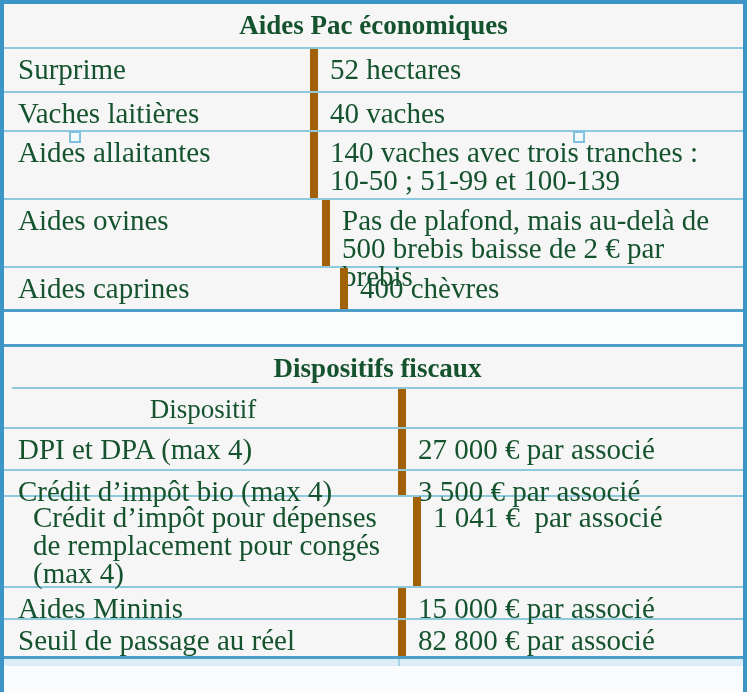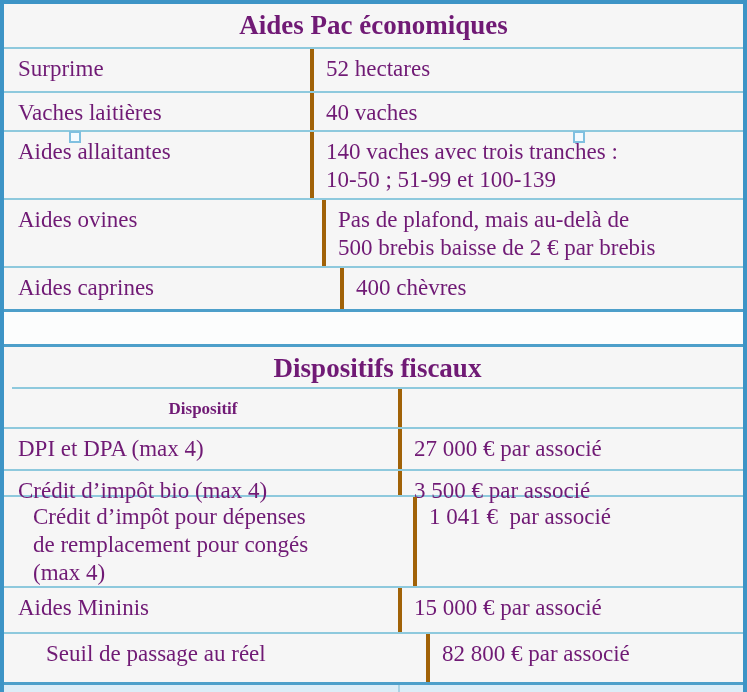--- a/index.html
+++ b/index.html
@@ -3,53 +3,53 @@
 <meta charset="utf-8">
 <style>
   html,body{margin:0;padding:0;background:#e9e9e9;}
   .page{
     position:relative;
     width:747px;height:692px;
     box-sizing:border-box;
     border:4px solid #3d94c6;border-bottom:none;
     background:#fbfcfd;
     font-family:"Liberation Serif","DejaVu Serif",serif;
-    color:#701a75;
+    color:#14532d;
     overflow:hidden;
   }
   .tbl{background:#f6f6f6;}
   .tbl.t1{border-bottom:3px solid #4d9fca;}
   .tbl.t2{border-top:3px solid #4d9fca;border-bottom:3px solid #4d9fca;}
   .trow{display:flex;box-sizing:border-box;border-bottom:2px solid #8ec9dd;}
   .trow.last{border-bottom:none;}
   .title-row{
     display:block;box-sizing:border-box;
     border-bottom:2px solid #8ec9dd;
     text-align:center;font-weight:bold;font-size:27px;
     padding-top:6px;
   }
-  .cell{box-sizing:border-box;font-size:23px;line-height:28px;padding:6px 10px 0 14px;white-space:pre-line;}
+  .cell{box-sizing:border-box;font-size:29px;line-height:28px;padding:6px 10px 0 14px;white-space:pre-line;}
   .c-left{flex:0 0 auto;}
   .t1 .c-left{width:306px;}
   .t2 .c-left{width:394px;}
-  .c-right{flex:1 1 auto;border-left:4px solid #a16207;padding-left:12px;}
-  .hdr-row .c-left{text-align:center;font-weight:bold;font-size:17px;border-radius:6px;}
+  .c-right{flex:1 1 auto;border-left:8px solid #a16207;padding-left:12px;}
+  .hdr-row .c-left{text-align:center;font-weight:normal;font-size:27px;border-radius:6px;}
   .gap{height:32px;background:#fcfdfd;}
   .footer-strip{height:7px;background:#dcedf7;position:relative;}
   .footer-strip .div-line{position:absolute;left:394px;top:0;width:2px;height:100%;background:#a9d3e6;}
   .handle{
     position:absolute;width:12px;height:12px;box-sizing:border-box;
     background:#f4fbff;border:2px solid #7fc0e0;
   }
   
   .h-t1-title{height:45px;} .h-t1-r0{height:44px;} .h-t1-r1{height:39px;}
   .h-t1-r2{height:68px;} .h-t1-r3{height:68px;gap:12px;} .h-t1-r4{height:41px;gap:30px;}
   .h-t2-title{height:42px;margin-left:8px;} .h-t2-hdr{height:40px;}
   .h-t2-r0{height:42px;} .h-t2-r1{height:26px;justify-content:center;} .h-t2-r2{height:91px;padding-left:15px;}
-  .h-t2-r3{height:46px;} .h-t2-r4{height:48px;padding-left:28px;}
+  .h-t2-r3{height:32px;} .h-t2-r4{height:36px;}
 </style>
 </head>
 <body>
 
 <div class="page">
 
   <div class="tbl t1">
     <div class="title-row h-t1-title">Aides Pac économiques</div>
 
     <div class="trow h-t1-r0">

